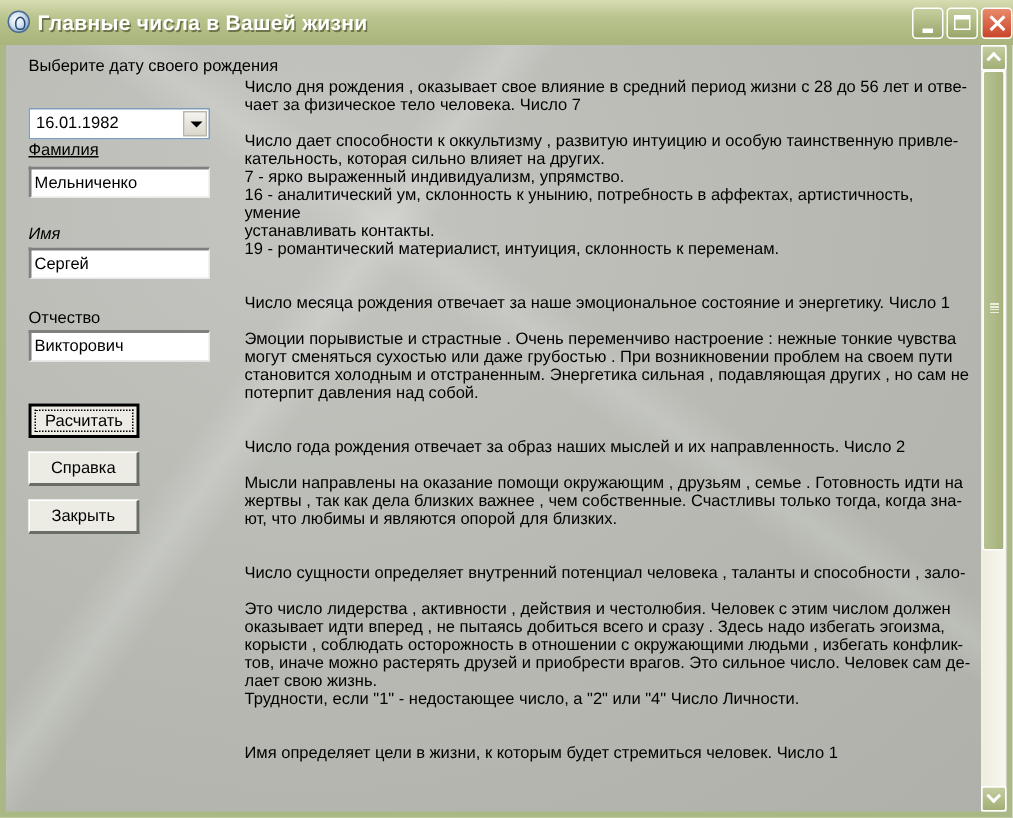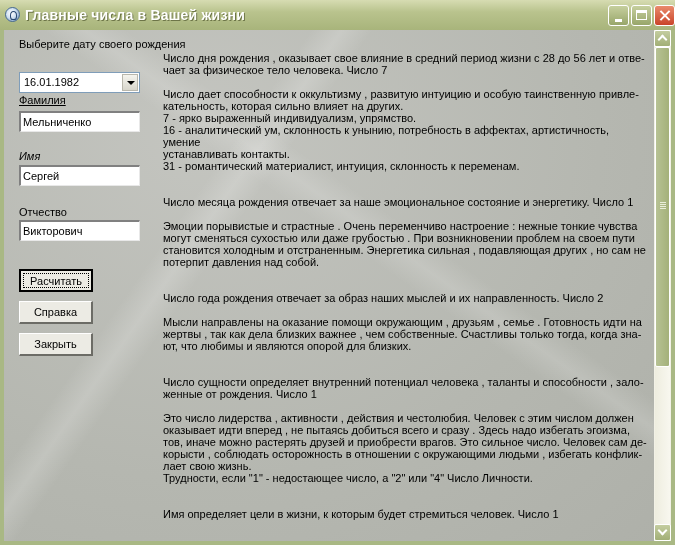--- a/index.html
+++ b/index.html
@@ -105,42 +105,41 @@
 
     <div class="memo">
       <p>Число дня рождения , оказывает свое влияние в средний период жизни с 28 до 56 лет и отве-</p>
       <p>чает за физическое тело человека. Число 7</p>
       <div class="gap"></div>
       <p>Число дает способности к оккультизму  ,  развитую интуицию и особую таинственную привле-</p>
       <p>кательность, которая сильно влияет на других.</p>
       <p>7 - ярко выраженный индивидуализм, упрямство.</p>
       <p>16 - аналитический ум, склонность к унынию, потребность в аффектах, артистичность, умение</p>
       <p>устанавливать контакты.</p>
-      <p>31 - романтический материалист, интуиция, склонность к переменам.</p>
+      <p>19 - романтический материалист, интуиция, склонность к переменам.</p>
       <div class="gap2"></div>
       <p>Число месяца рождения отвечает за наше эмоциональное состояние и энергетику. Число 1</p>
       <div class="gap"></div>
       <p>Эмоции порывистые  и  страстные . Очень переменчиво настроение :  нежные тонкие чувства</p>
       <p>могут сменяться сухостью  или  даже грубостью . При возникновении проблем на своем пути</p>
       <p>становится холодным и отстраненным. Энергетика сильная , подавляющая других , но сам не</p>
       <p>потерпит давления над собой.</p>
       <div class="gap2"></div>
       <p>Число года рождения отвечает за образ наших мыслей и их направленность. Число 2</p>
       <div class="gap"></div>
       <p>Мысли направлены на оказание помощи окружающим , друзьям , семье . Готовность идти на</p>
       <p>жертвы , так как дела близких важнее , чем собственные. Счастливы только тогда, когда зна-</p>
       <p>ют, что любимы и являются опорой для близких.</p>
       <div class="gap2"></div>
       <p>Число сущности определяет внутренний потенциал человека , таланты  и  способности , зало-</p>
-      <p>женные от рождения. Число 1</p>
       <div class="gap"></div>
       <p>Это  число  лидерства , активности , действия  и  честолюбия. Человек с этим числом должен</p>
       <p>оказывает идти вперед , не пытаясь добиться всего и сразу . Здесь надо избегать эгоизма,</p>
+      <p>корысти , соблюдать осторожность в отношении с окружающими людьми , избегать конфлик-</p>
       <p>тов, иначе можно растерять друзей и приобрести врагов. Это сильное число. Человек сам де-</p>
-      <p>корысти , соблюдать осторожность в отношении с окружающими людьми , избегать конфлик-</p>
       <p>лает свою жизнь.</p>
       <p>Трудности, если "1" - недостающее число, а "2" или "4" Число Личности.</p>
       <div class="gap2"></div>
       <p>Имя определяет цели в жизни, к которым будет стремиться человек. Число 1</p>
     </div>
   </div>
 
   <div class="scrollbar">
     <div class="sb-up"></div>
     <div class="sb-track"></div>

